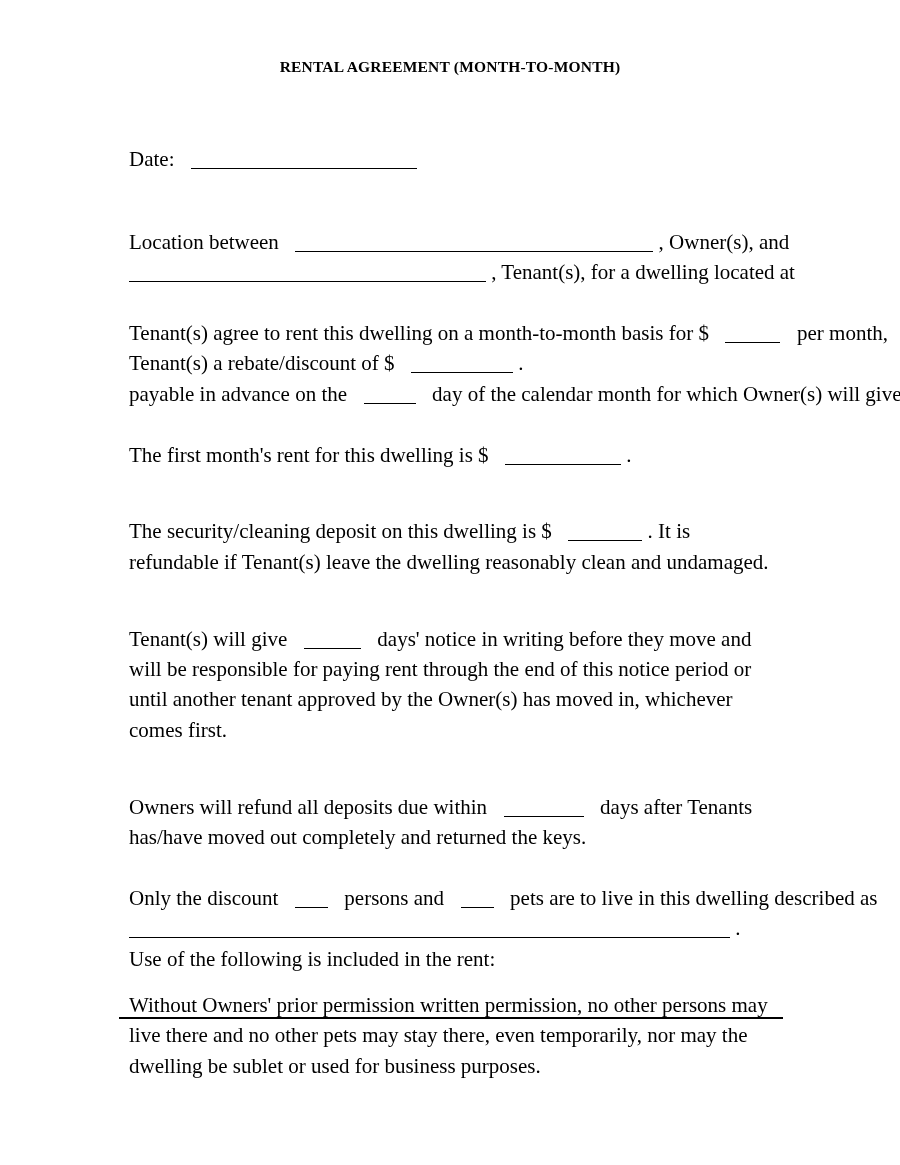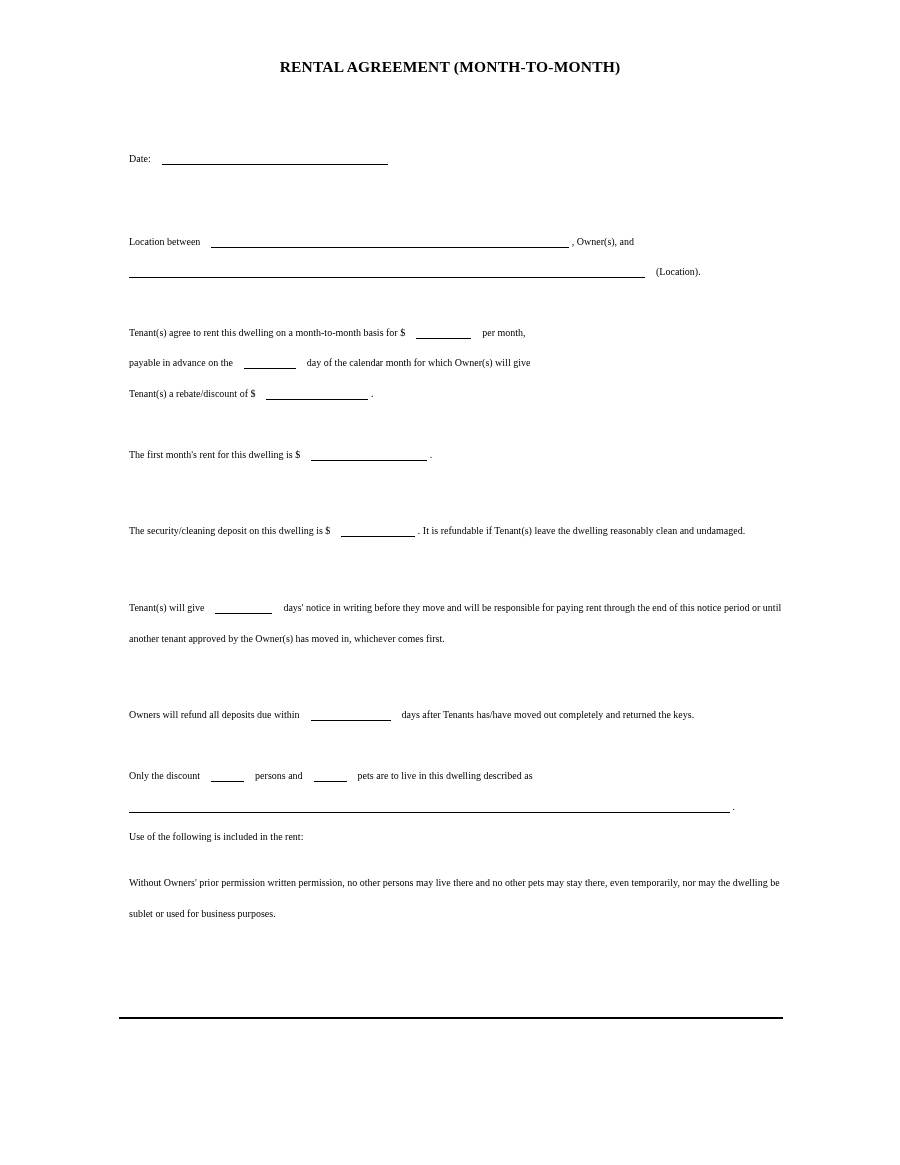--- a/index.html
+++ b/index.html
@@ -34,21 +34,21 @@
     font-size: 15.5px;
     font-weight: bold;
     letter-spacing: 0.2px;
   }
 
   .body-area {
     position: absolute;
     left: 129px;
     top: 144px;
     width: 654px;
-    font-size: 10px;
+    font-size: 21px;
     line-height: 30.4px;
   }
 
   .para {
     margin: 0;
     padding: 0;
   }
   .gap-line { height: 30.4px; }
   .gap-small { height: 22px; }
 
@@ -113,49 +113,48 @@
     <div class="gap-small"></div>
 
     <div class="para">
       <div class="line">
         <span>Location between</span>
         <span class="spacer-2"></span>
         <span class="blank b-owner"></span>
         <span>, Owner(s), and</span>
       </div>
       <div class="line">
-        <span class="blank b-loc"></span>
-        <span class="spacer-2"></span>
-        <span>(Location).</span>
+        <span class="blank b-tenant"></span>
+        <span>, Tenant(s), for a dwelling located at</span>
       </div>
     </div>
 
     <div class="gap-line"></div>
 
     <div class="para">
       <div class="line">
         <span>Tenant(s) agree to rent this dwelling on a month-to-month basis for $</span>
         <span class="spacer-2"></span>
         <span class="blank b-rent"></span>
         <span class="spacer-2"></span>
         <span>per month,</span>
-      </div>
-      <div class="line">
-        <span>payable in advance on the</span>
-        <span class="spacer-2"></span>
-        <span class="blank b-day"></span>
-        <span class="spacer-2"></span>
-        <span>day of the calendar month for which Owner(s) will give</span>
       </div>
       <div class="line">
         <span>Tenant(s) a rebate/discount of $</span>
         <span class="spacer-2"></span>
         <span class="blank b-rebate"></span>
         <span>.</span>
       </div>
+      <div class="line">
+        <span>payable in advance on the</span>
+        <span class="spacer-2"></span>
+        <span class="blank b-day"></span>
+        <span class="spacer-2"></span>
+        <span>day of the calendar month for which Owner(s) will give</span>
+      </div>
     </div>
 
     <div class="gap-line"></div>
 
     <div class="para line">
       <span>The first month's rent for this dwelling is $</span>
       <span class="spacer-2"></span>
       <span class="blank b-first"></span>
       <span>.</span>
     </div>

